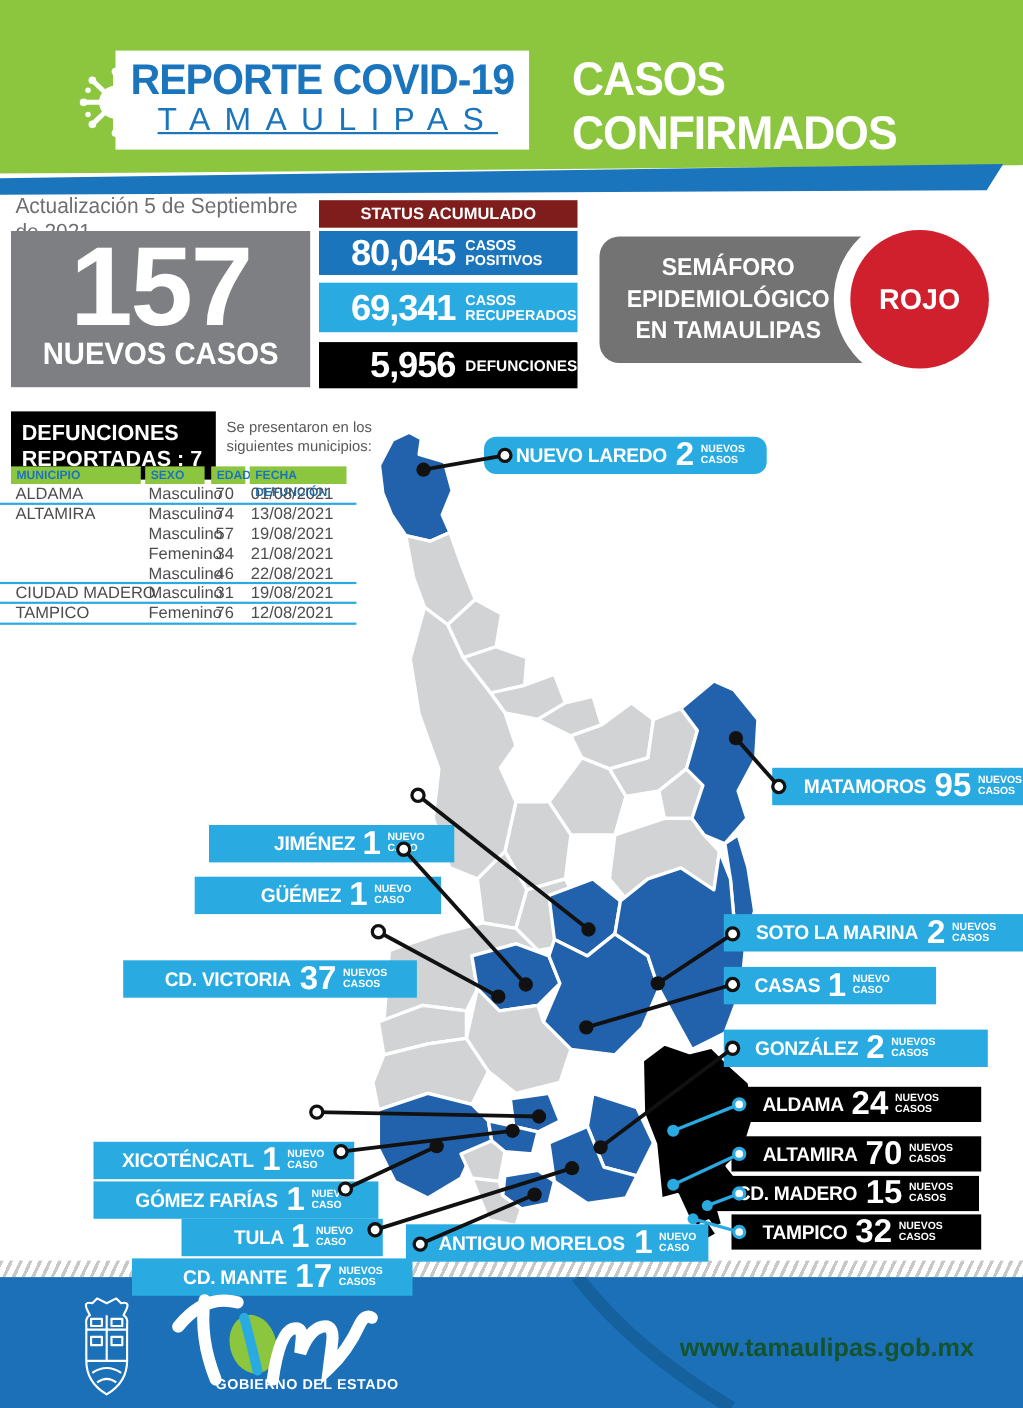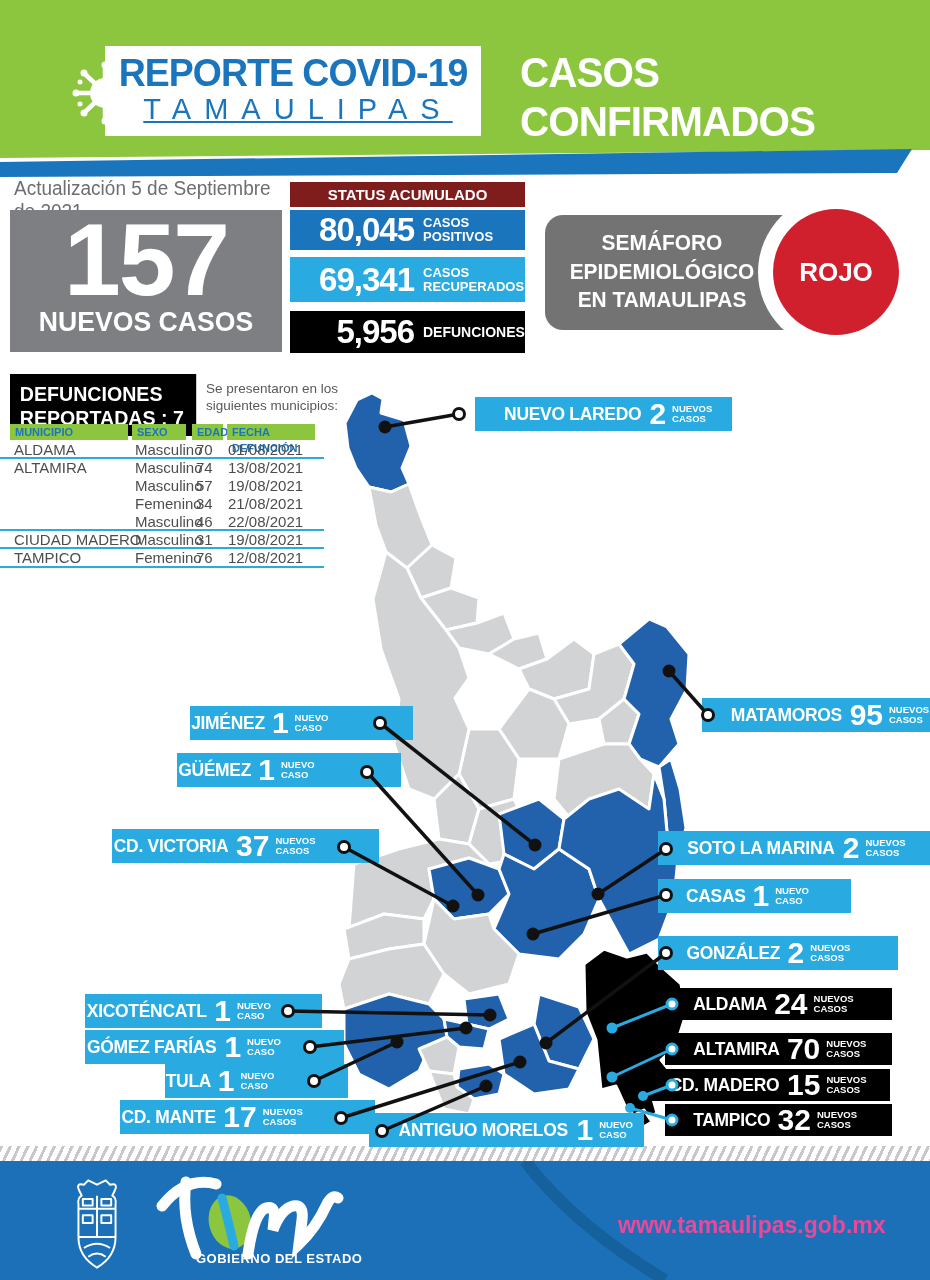--- a/index.html
+++ b/index.html
@@ -31,31 +31,31 @@
   .d-sub{left:206px;top:381px;width:140px;font-size:13.5px;color:#58595B;line-height:1.25;}
   .thbar{top:424px;height:16px;background:#8CC63F;color:#1B75BC;font-size:11px;font-weight:800;line-height:16px;padding-left:5px;box-sizing:border-box;}
   .trow{left:0;width:330px;height:18px;font-size:15px;color:#4D4D4F;}
   .trow span{position:absolute;top:0;white-space:nowrap;}
   .c-mun{left:14px;} .c-sex{left:135px;} .c-edad{left:196px;} .c-fecha{left:228px;}
   .tsep{left:0;width:324px;height:2px;background:#29ABE2;}
   
   .mlabel{position:absolute;background:#29ABE2;color:#fff;height:34px;display:flex;align-items:center;white-space:nowrap;z-index:3;}
   .mlabel.black{background:#000;height:32px;}
   .pl{justify-content:flex-start;padding-left:27px;}
-  .pr{padding-right:27px;}
+  .pr{justify-content:flex-end;padding-right:27px;margin-top:44px;}
   .ml-name{font-size:18px;font-weight:800;letter-spacing:-.3px;transform:scaleX(.97);}
   .ml-num{font-size:30px;font-weight:800;margin:0 6px;line-height:1;}
   .ml-suffix{display:flex;flex-direction:column;font-size:9.5px;font-weight:800;line-height:1.05;text-align:left;}
   svg.layer{position:absolute;left:0;top:0;}
   #map-svg{z-index:1;} #lead-svg{z-index:4;}
   
   .hatch{left:0;top:1146px;width:930px;height:15px;background:repeating-linear-gradient(115deg,#c6c8ca 0 3px,#ffffff 3px 8px);}
   .footer{left:0;top:1161px;width:930px;height:119px;background:#1C70B7;}
   .gob-lbl{left:196px;top:1251px;width:220px;color:#fff;font-size:13px;font-weight:800;letter-spacing:.5px;z-index:6;}
-  .url{left:618px;top:1212px;color:#ec4899;font-size:23px;font-weight:800;z-index:6;}
+  .url{left:618px;top:1212px;color:#14532d;font-size:23px;font-weight:800;z-index:6;}
 </style>
 </head>
 <body>
 
 <div id="stage">
 
   <div class="abs hdr-green"></div>
   <svg class="abs hdr-stripe" width="930" height="32" viewBox="0 0 930 32">
     <polygon points="0,15 912,2 897,26 0,30" fill="#1B75BC"></polygon>
   </svg>
@@ -211,21 +211,21 @@
       <polygon fill="#2262AC" points="534,1024 539,994 579,1007 594,1039 579,1069 549,1061"></polygon>
       <polygon fill="#2262AC" points="499,1039 534,1024 549,1061 579,1069 569,1089 534,1094 504,1074"></polygon>
       <polygon fill="#2262AC" points="459,1069 489,1064 504,1074 499,1094 474,1099 457,1087"></polygon>
       <polygon fill="#D1D3D4" points="429,1071 454,1074 457,1087 474,1099 469,1114 444,1109"></polygon>
       <polygon fill="#000000" points="584,964 604,949 627,957 647,952 662,967 681,984 686,1014 676,1046 661,1060 673,1075 668,1098 651,1092 657,1113 641,1120 627,1110 616,1086 601,1090 596,1040 585,1012"></polygon>
       <polygon fill="#000000" points="648,1090 658,1084 664,1094 654,1100"></polygon>
       <polygon fill="#000000" points="630,1117 644,1110 652,1122 638,1130"></polygon>
     </g>
   </svg>
 
-  <div class="mlabel pl" style="left:475px;top:397px;width:230px;">
+  <div class="mlabel pl" style="left:440px;top:397px;width:230px;border-radius:11px;">
     <span class="ml-name">NUEVO LAREDO</span>
       <span class="ml-num">2</span>
     <span class="ml-suffix">
         <span>NUEVOS</span>
         <span>CASOS</span>
       </span>
   </div>
   <div class="mlabel pl" style="left:702px;top:698px;width:225px;">
     <span class="ml-name">MATAMOROS</span>
       <span class="ml-num">95</span>

